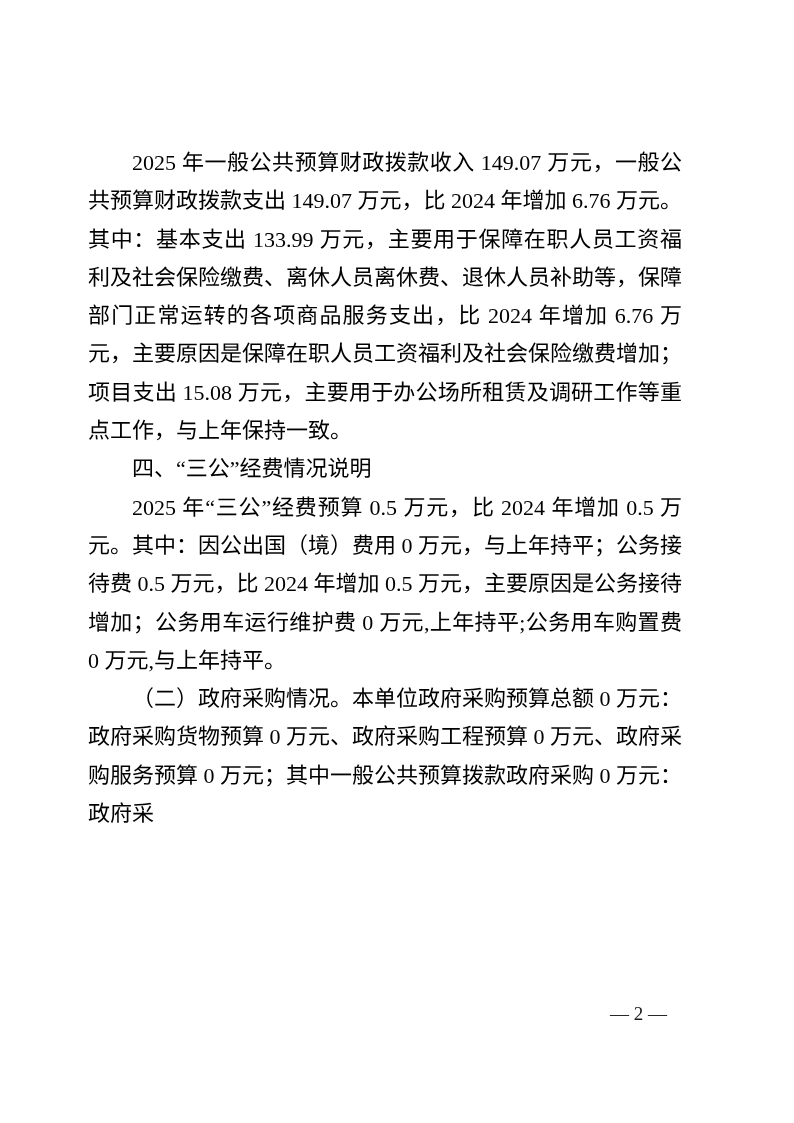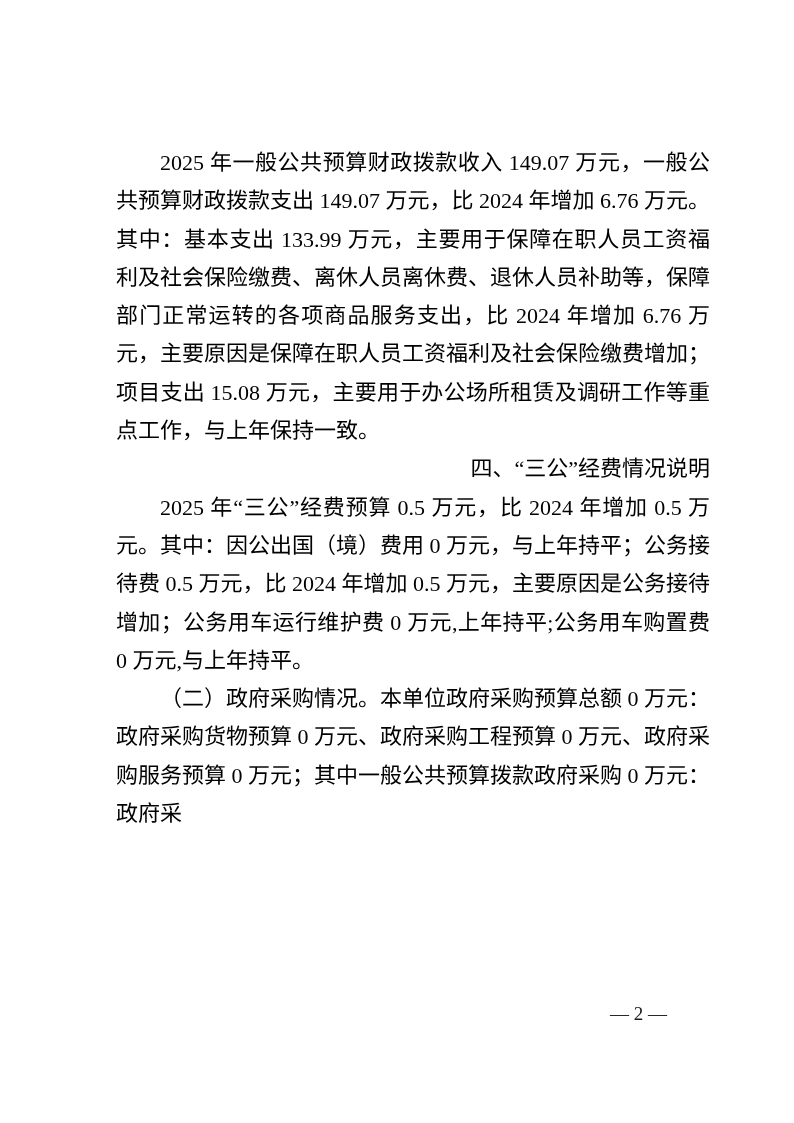--- a/index.html
+++ b/index.html
@@ -11,36 +11,36 @@
   .page {
     position: relative;
     width: 794px;
     height: 1123px;
     background: #ffffff;
     overflow: hidden;
     margin: 0 auto;
   }
   .text-block {
     position: absolute;
-    left: 116px;
+    left: 88px;
     top: 144px;
     width: 594px;
     color: #000000;
     font-size: 22px;
     line-height: 38.3px;
     text-align: justify;
     text-justify: inter-ideograph;
   }
   .text-block p {
     margin: 0;
     padding: 0;
     text-indent: 2em;
   }
   .text-block p.section-heading {
-    text-align: right;
+    text-align: left;
   }
   .page-footer {
     position: absolute;
     top: 1001px;
     left: 0;
     width: 667px;
     text-align: right;
     color: #1a1a1a;
     font-size: 19px;
     line-height: 26px;

